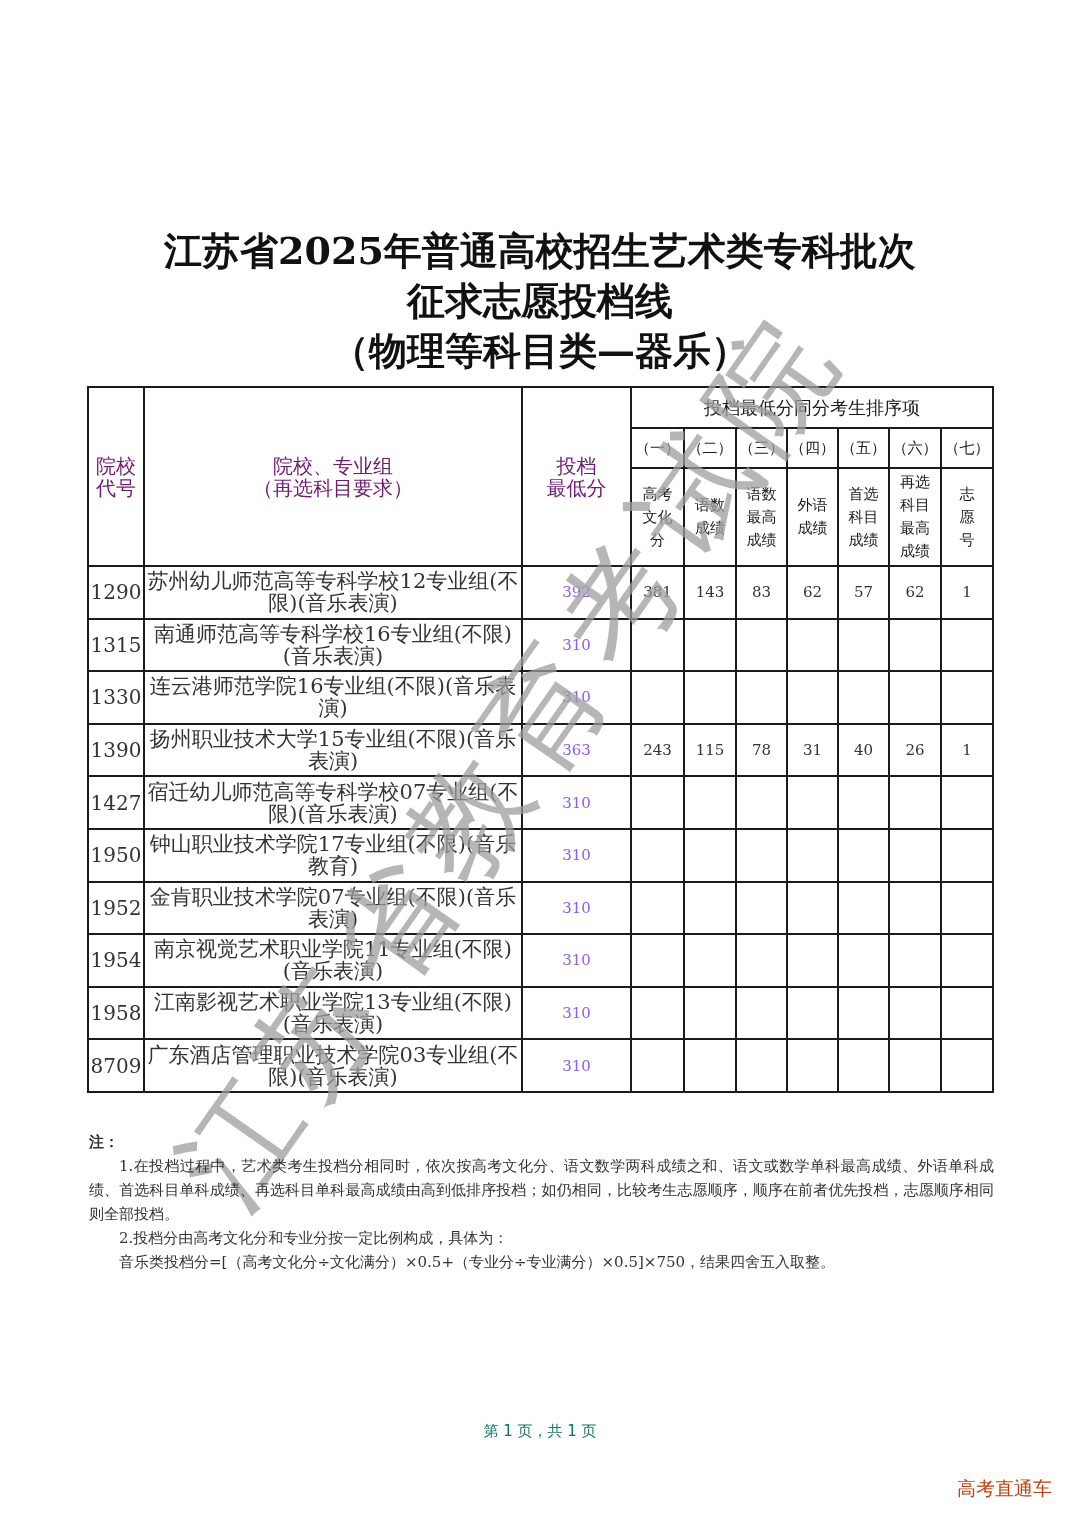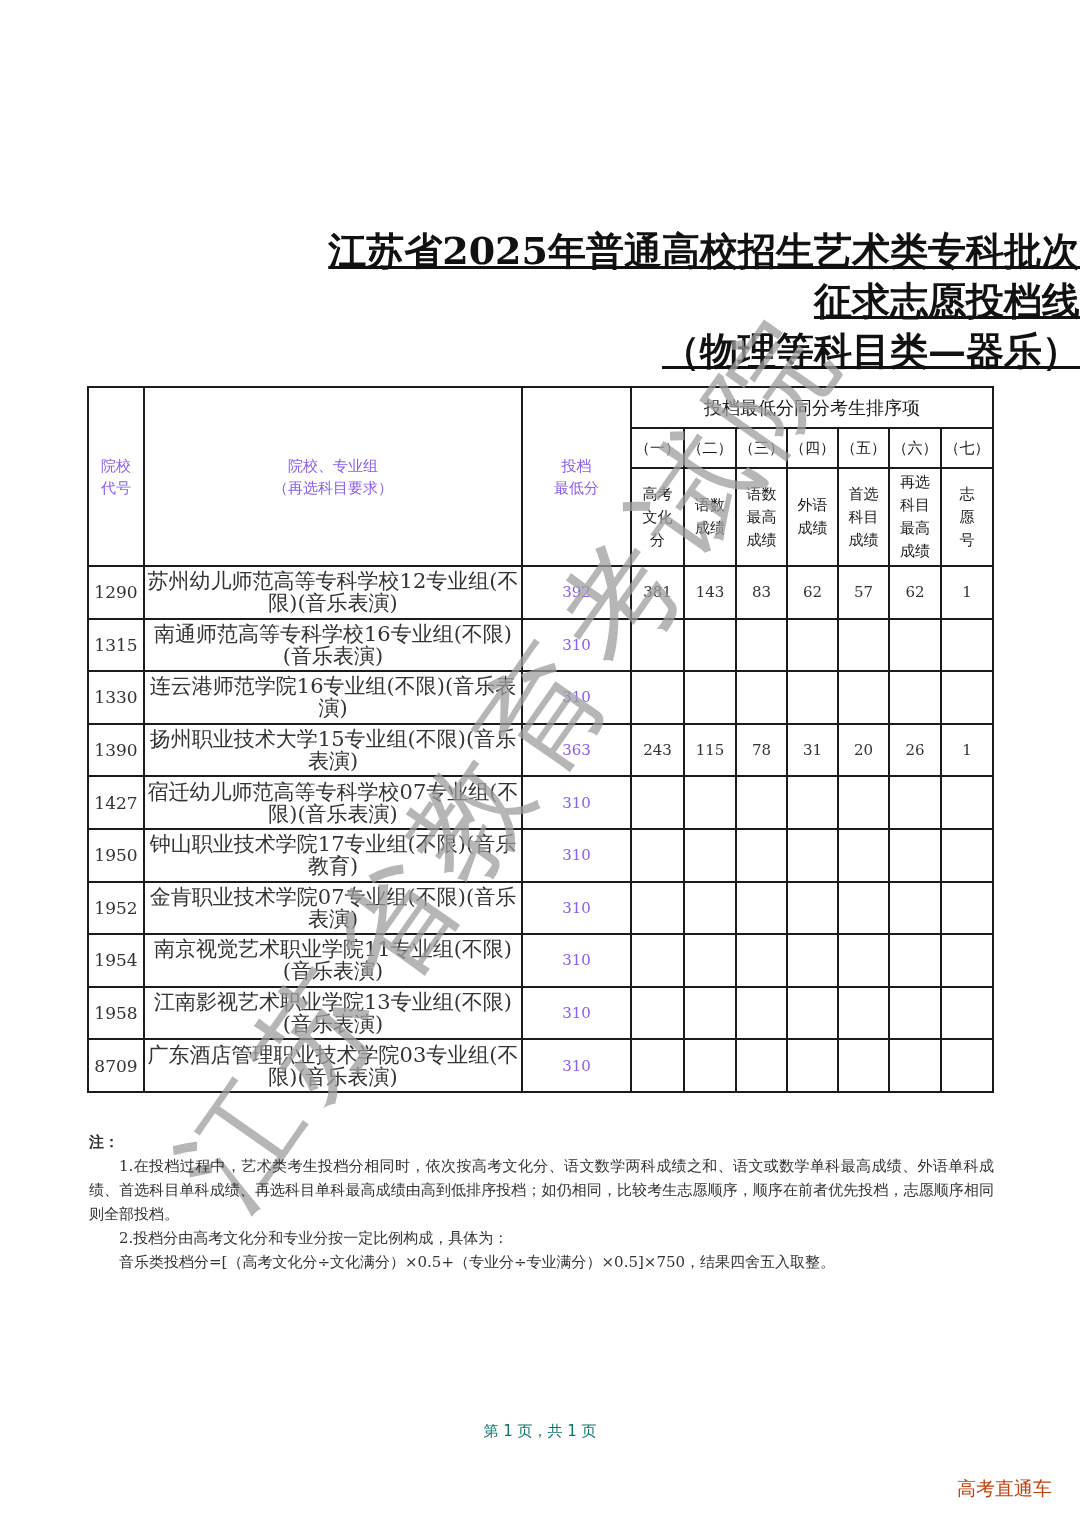--- a/index.html
+++ b/index.html
@@ -1,41 +1,41 @@
 <!DOCTYPE html>
 <html><head>
   <meta charset="utf-8">
   <style>
     html, body { margin: 0; padding: 0; background: #ffffff; }
     body {
       width: 1080px; height: 1527px; position: relative; overflow: hidden;
       font-family: "DejaVu Serif", "Liberation Serif", serif; color: #1a1a1a;
     }
     .title-block {
-      position: absolute; left: 0; top: 226px; width: 1080px; text-align: right;
+      position: absolute; left: 0; top: 226px; width: 1080px; text-align: center;
       font-family: "DejaVu Serif", "Liberation Serif", serif; font-weight: bold;
-      font-size: 38px; line-height: 50px; color: #111; text-decoration: underline;
+      font-size: 38px; line-height: 50px; color: #111;
     }
     .title-line { display: block; letter-spacing: 0px; }
 
     table.grid {
       position: absolute; left: 87px; top: 386px; width: 905px; height: 707px;
       border-collapse: collapse; table-layout: fixed;
       font-family: "DejaVu Serif", "Liberation Serif", serif;
     }
     table.grid td, table.grid th {
       border: 2px solid #1b1b1b; padding: 0; text-align: center; vertical-align: middle;
       font-weight: normal;
     }
-    th.h { font-family: Liberation Sans, sans-serif; font-size: 15px; line-height: 22px; color: #8b5cf6; }
+    th.h { font-family: Liberation Sans, sans-serif; font-size: 20px; line-height: 22px; color: #701a75; }
     th.h-group { font-family: "DejaVu Sans", "Liberation Sans", sans-serif; font-size: 18px; height: 39px; }
     th.h-num { font-size: 15px; height: 38px; font-family: "DejaVu Sans", "Liberation Sans", sans-serif; }
     th.h-sub { font-size: 15px; line-height: 23px; height: 96px; font-family: "DejaVu Sans", "Liberation Sans", sans-serif; }
     th.h-sub span, th.h span { display: block; }
-    td.code { font-size: 17px; color: #333; margin-left: 8px; }
+    td.code { font-size: 20px; color: #333; margin-left: 8px; }
     td.name { text-align: left; padding-left: 4px; padding-right: 4px; font-size: 21px; line-height: 22px; color: #333; }
     td.score { font-size: 15px; color: #8b5cf6; }
     td.v { font-size: 15px; color: #333; }
     tr.row { height: 51px; }
 
     .watermark {
       position: absolute; left: 0; top: 0; width: 1080px; height: 1527px; pointer-events: none;
     }
 
     .notes {
@@ -177,21 +177,21 @@
         <td class="v"></td>
       </tr>
       <tr class="row">
         <td class="code">1390</td>
         <td class="name">扬州职业技术大学15专业组(不限)(音乐表演)</td>
         <td class="score">363</td>
         <td class="v">243</td>
         <td class="v">115</td>
         <td class="v">78</td>
         <td class="v">31</td>
-        <td class="v">20</td>
+        <td class="v">40</td>
         <td class="v">26</td>
         <td class="v">1</td>
       </tr>
       <tr class="row">
         <td class="code">1427</td>
         <td class="name">宿迁幼儿师范高等专科学校07专业组(不限)(音乐表演)</td>
         <td class="score">310</td>
         <td class="v"></td>
         <td class="v"></td>
         <td class="v"></td>

